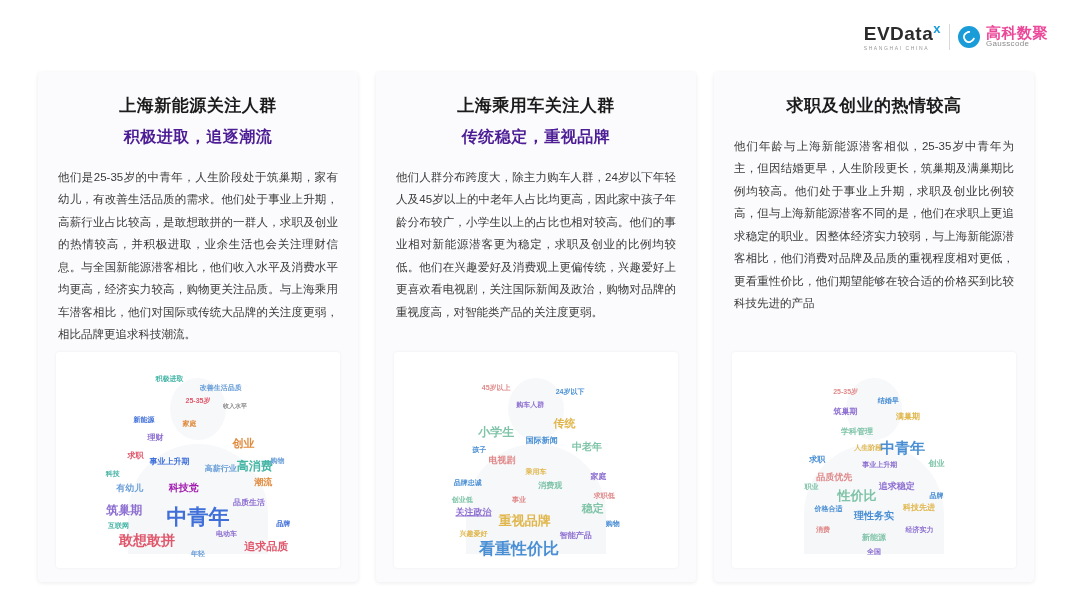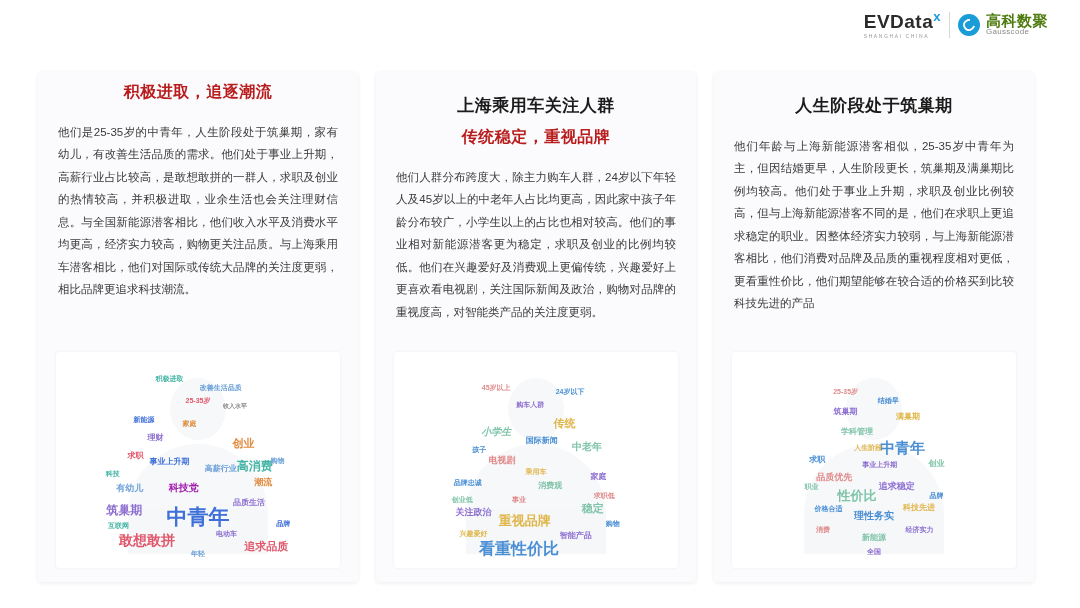--- a/index.html
+++ b/index.html
@@ -17,21 +17,21 @@
   }
   .page {
     width: 1080px;
     height: 608px;
     position: relative;
     background: #fff;
   }
   
   .header {
     position: absolute;
-    top: 10px;
+    top: 22px;
     right: 32px;
     display: flex;
     align-items: center;
     gap: 8px;
     justify-content: space-between;
   }
   .logo-evdata {
     display: flex;
     flex-direction: column;
     align-items: flex-start;
@@ -88,21 +88,21 @@
     box-sizing: border-box;
   }
   .gauss-text {
     display: flex;
     flex-direction: column;
     line-height: 1.05;
   }
   .gauss-cn {
     font-size: 15px;
     font-weight: bold;
-    color: #4d7c0f;
+    color: #ec4899;
     letter-spacing: 0.5px;
   }
   .gauss-en {
     font-size: 8px;
     color: #8a8a8a;
     letter-spacing: 0.3px;
   }
 
   
   .cards {
@@ -127,21 +127,21 @@
     font-size: 17px;
     font-weight: bold;
     color: #1b1b1b;
     margin-top: 22px;
     letter-spacing: 0.5px;
   }
   .card-subtitle {
     text-align: center;
     font-size: 16px;
     font-weight: bold;
-    color: #b91c1c;
+    color: #4c1d95;
     margin-top: 10px;
     letter-spacing: 0.5px;
   }
   .card-body {
     font-size: 11.5px;
     line-height: 1.95;
     color: #3a3a3a;
     margin: 18px 20px 0 20px;
     text-align: justify;
   }
@@ -217,20 +217,21 @@
       <div class="gauss-text">
         <span class="gauss-cn">高科数聚</span>
         <span class="gauss-en">Gausscode</span>
       </div>
     </div>
   </div>
 
   <div class="cards">
 
     <div class="card">
+      <div class="card-title">上海新能源关注人群</div>
       <div class="card-subtitle">积极进取，追逐潮流</div>
       <div class="card-body">他们是25-35岁的中青年，人生阶段处于筑巢期，家有幼儿，有改善生活品质的需求。他们处于事业上升期，高薪行业占比较高，是敢想敢拼的一群人，求职及创业的热情较高，并积极进取，业余生活也会关注理财信息。与全国新能源潜客相比，他们收入水平及消费水平均更高，经济实力较高，购物更关注品质。与上海乘用车潜客相比，他们对国际或传统大品牌的关注度更弱，相比品牌更追求科技潮流。</div>
       <div class="wordcloud-wrap">
         <div class="silhouette">
           <div class="head"></div>
             <div class="shoulders"></div>
         </div>
         <div class="wc" id="wc-0">
             <span style="left: 50%; top: 76%; font-size: 21px; color: rgb(63, 111, 216);">中青年</span>
             <span style="left: 32%; top: 87%; font-size: 14px; color: rgb(224, 87, 107);">敢想敢拼</span>
@@ -268,46 +269,46 @@
       <div class="card-body">他们人群分布跨度大，除主力购车人群，24岁以下年轻人及45岁以上的中老年人占比均更高，因此家中孩子年龄分布较广，小学生以上的占比也相对较高。他们的事业相对新能源潜客更为稳定，求职及创业的比例均较低。他们在兴趣爱好及消费观上更偏传统，兴趣爱好上更喜欢看电视剧，关注国际新闻及政治，购物对品牌的重视度高，对智能类产品的关注度更弱。</div>
       <div class="wordcloud-wrap">
         <div class="silhouette">
           <div class="head"></div>
             <div class="shoulders"></div>
         </div>
         <div class="wc" id="wc-1">
             <span style="left: 44%; top: 91%; font-size: 16px; color: rgb(74, 143, 212);">看重性价比</span>
             <span style="left: 46%; top: 78%; font-size: 13px; color: rgb(224, 182, 74);">重视品牌</span>
             <span style="left: 70%; top: 72%; font-size: 11px; color: rgb(127, 196, 168);">稳定</span>
-            <span style="left: 28%; top: 74%; font-size: 9px; color: rgb(141, 111, 209);">关注政治</span>
+            <span style="left: 28%; top: 74%; font-size: 9px; color: rgb(141, 111, 209); text-decoration: underline;">关注政治</span>
             <span style="left: 68%; top: 44%; font-size: 10px; color: rgb(127, 196, 168);">中老年</span>
             <span style="left: 38%; top: 50%; font-size: 9px; color: rgb(224, 138, 138);">电视剧</span>
             <span style="left: 52%; top: 41%; font-size: 8px; color: rgb(74, 143, 212); text-align: center;">国际新闻</span>
             <span style="left: 60%; top: 33%; font-size: 11px; color: rgb(224, 182, 74);">传统</span>
-            <span style="left: 36%; top: 37%; font-size: 10px; color: rgb(127, 196, 168); font-style: italic;">小学生</span>
+            <span style="left: 36%; top: 37%; font-size: 12px; color: rgb(127, 196, 168);">小学生</span>
             <span style="left: 48%; top: 24%; font-size: 7px; color: rgb(141, 111, 209);">购车人群</span>
             <span style="left: 62%; top: 18%; font-size: 7px; color: rgb(74, 143, 212);">24岁以下</span>
             <span style="left: 36%; top: 16%; font-size: 7px; color: rgb(224, 138, 138);">45岁以上</span>
             <span style="left: 72%; top: 58%; font-size: 8px; color: rgb(141, 111, 209);">家庭</span>
             <span style="left: 26%; top: 60%; font-size: 7px; color: rgb(74, 143, 212);">品牌忠诚</span>
             <span style="left: 55%; top: 62%; font-size: 8px; color: rgb(127, 196, 168);">消费观</span>
             <span style="left: 50%; top: 55%; font-size: 7px; color: rgb(224, 182, 74);">乘用车</span>
             <span style="left: 30%; top: 45%; font-size: 7px; color: rgb(74, 143, 212);">孩子</span>
             <span style="left: 74%; top: 66%; font-size: 7px; color: rgb(224, 138, 138);">求职低</span>
             <span style="left: 24%; top: 68%; font-size: 7px; color: rgb(127, 196, 168);">创业低</span>
             <span style="left: 64%; top: 85%; font-size: 8px; color: rgb(141, 111, 209);">智能产品</span>
             <span style="left: 28%; top: 84%; font-size: 7px; color: rgb(224, 182, 74);">兴趣爱好</span>
             <span style="left: 77%; top: 79%; font-size: 7px; color: rgb(74, 143, 212);">购物</span>
             <span style="left: 44%; top: 68%; font-size: 7px; color: rgb(224, 138, 138);">事业</span>
           </div>
       </div>
     </div>
 
     <div class="card">
-      <div class="card-title">人生阶段处于筑巢期</div>
+      <div class="card-title">求职及创业的热情较高</div>
       <div class="card-body">他们年龄与上海新能源潜客相似，25-35岁中青年为主，但因结婚更早，人生阶段更长，筑巢期及满巢期比例均较高。他们处于事业上升期，求职及创业比例较高，但与上海新能源潜客不同的是，他们在求职上更追求稳定的职业。因整体经济实力较弱，与上海新能源潜客相比，他们消费对品牌及品质的重视程度相对更低，更看重性价比，他们期望能够在较合适的价格买到比较科技先进的产品</div>
       <div class="wordcloud-wrap">
         <div class="silhouette">
           <div class="head"></div>
             <div class="shoulders"></div>
         </div>
         <div class="wc" id="wc-2">
             <span style="left: 60%; top: 44%; font-size: 15px; color: rgb(74, 143, 212);">中青年</span>
             <span style="left: 44%; top: 66%; font-size: 13px; color: rgb(127, 196, 168);">性价比</span>
             <span style="left: 36%; top: 58%; font-size: 9px; color: rgb(224, 138, 138);">品质优先</span>

